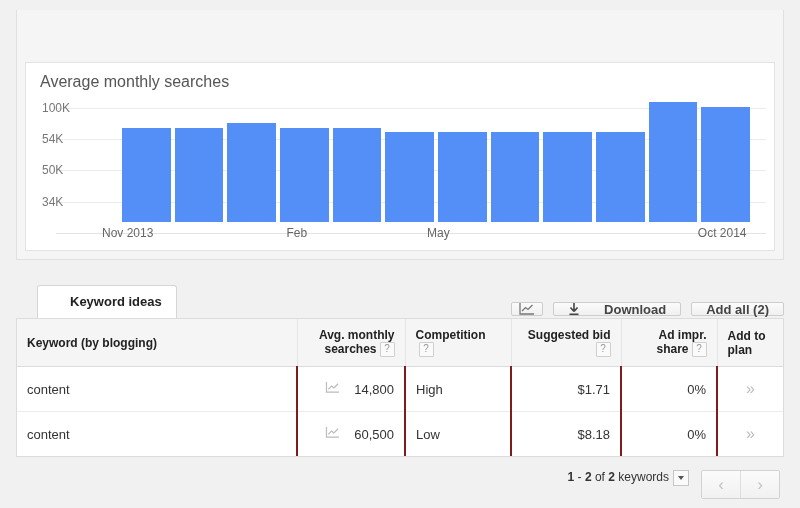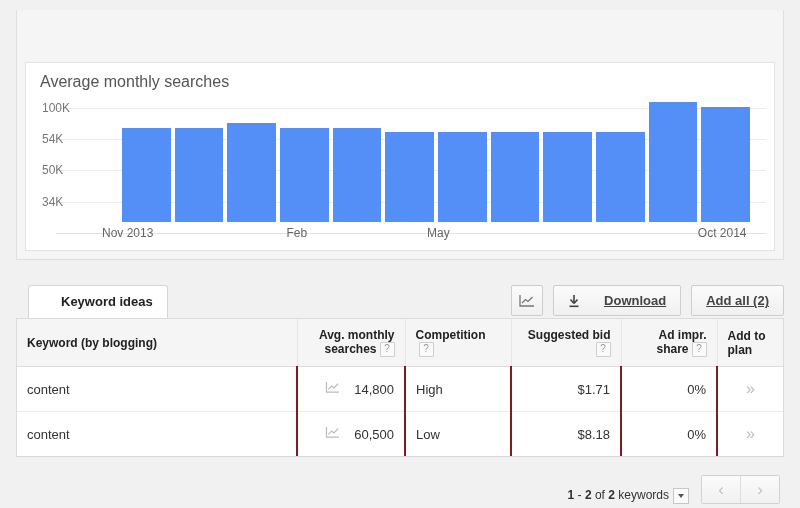--- a/index.html
+++ b/index.html
@@ -174,48 +174,47 @@
     border-radius: 3px 3px 0 0;
     cursor: pointer;
     box-sizing: border-box;
   }
   .tab.active {
     background: #fff;
     font-weight: bold;
     color: #222;
     height: 33px;
     line-height: 32px;
-    margin-left: 12px;
+    margin-left: 21px;
     padding-left: 32px;
   }
   .tab-actions {
     position: absolute;
     right: 0;
     bottom: 2px;
     display: flex;
     align-items: center;
     gap: 10px;
   }
   .btn {
     display: inline-flex;
     align-items: center;
     justify-content: center;
     gap: 24px;
-    height: 31px;
+    height: 14px;
     padding: 0 14px;
     background: linear-gradient(#fbfbfb, #f0f0f0);
     border: 1px solid #cdcdcd;
     border-radius: 2px;
     font-size: 13px;
     font-weight: bold;
     color: #444;
     cursor: pointer;
     box-sizing: border-box;
     white-space: nowrap;
-    text-decoration: underline;
   }
   .btn.icon-only {
     width: 32px;
     padding: 0;
   }
 
   
   .table-wrap {
     position: absolute;
     left: 16px;
@@ -283,21 +282,21 @@
   }
 
   
   .footer {
     position: absolute;
     left: 16px;
     top: 470px;
     width: 768px;
     height: 34px;
     display: flex;
-    align-items: flex-end;
+    align-items: flex-start;
     justify-content: flex-end;
     gap: 12px;
     padding-right: 4px;
     box-sizing: border-box;
   }
   .pager-text {
     font-size: 12px;
     color: #333;
   }
   .pager-text b { font-weight: bold; }

